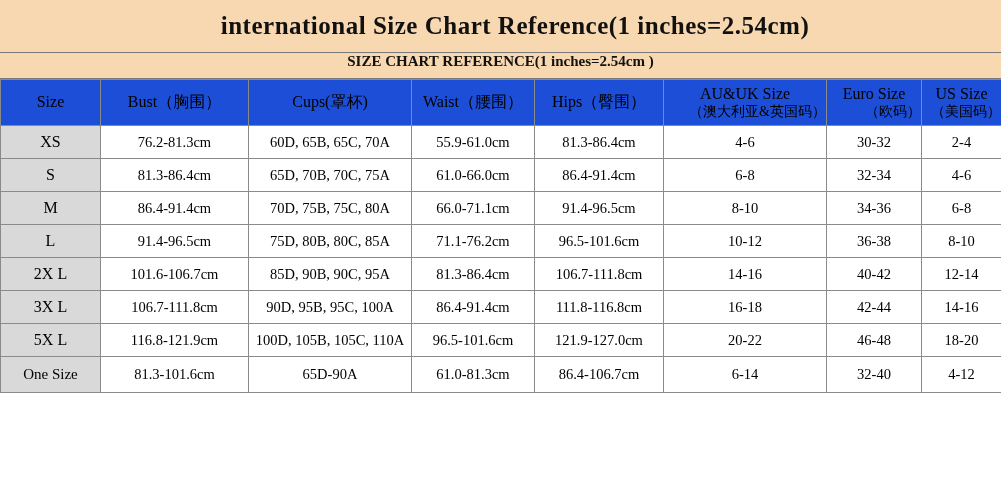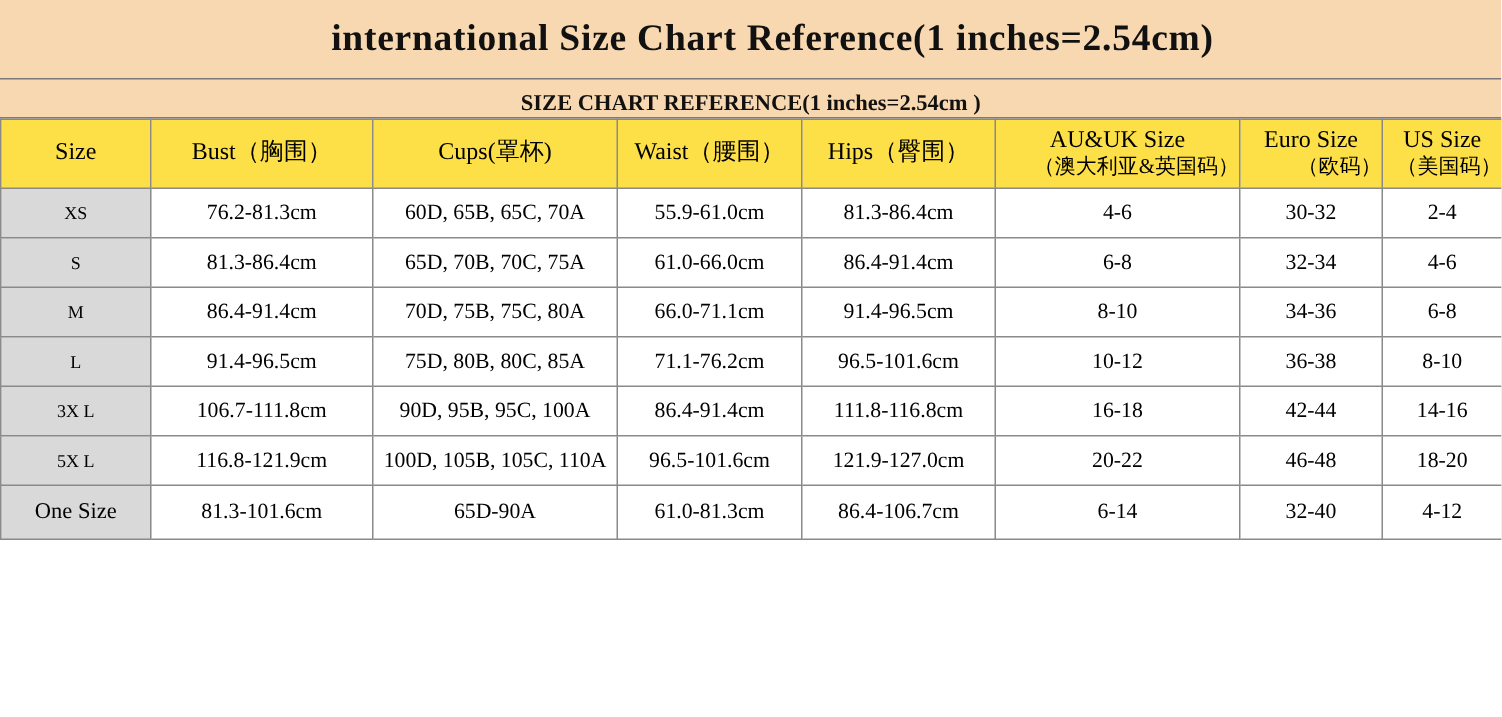--- a/index.html
+++ b/index.html
@@ -36,21 +36,21 @@
     letter-spacing: 0.5px;
     white-space: nowrap;
   }
   .subtitle-bar {
     width: 1001px;
     height: 27px;
     background: #f8d8b0;
     border-top: 1px solid #7a7a7a;
     border-bottom: 1px solid #7a7a7a;
     display: flex;
-    align-items: flex-end;
+    align-items: flex-start;
     justify-content: center;
     box-sizing: border-box;
   }
   .subtitle-bar .subtitle-text {
     font-family: "Liberation Serif", serif;
     font-weight: bold;
     font-size: 15px;
     color: #111111;
     white-space: nowrap;
   }
@@ -62,21 +62,21 @@
   table.size-table td, table.size-table th {
     border: 1px solid #8a8a8a;
     text-align: center;
     vertical-align: middle;
     font-family: "Liberation Serif", serif;
     color: #000000;
     padding: 0;
     box-sizing: border-box;
   }
   thead th {
-    background: #fde047;
+    background: #1d4ed8;
     height: 46px;
     font-weight: normal;
     font-size: 16px;
     line-height: 1.15;
     margin-top: 32px;
   }
   thead th .hdr-en {
     display: block;
     font-size: 16px;
   }
@@ -89,21 +89,21 @@
     display: block;
     font-size: 16px;
   }
   tbody td {
     height: 33px;
     font-size: 14.5px;
     background: #ffffff;
   }
   tbody td.size-col {
     background: #d9d9d9;
-    font-size: 12px;
+    font-size: 16px;
   }
   tbody tr.one-size td {
     height: 36px;
   }
   tbody tr.one-size td.size-col {
     font-size: 15px;
     font-weight: normal;
   }
   .col-size { width: 100px; }
   .col-bust { width: 148px; }
@@ -204,20 +204,30 @@
         <td class="size-col">L</td>
         <td>91.4-96.5cm</td>
         <td>75D, 80B, 80C, 85A</td>
         <td>71.1-76.2cm</td>
         <td>96.5-101.6cm</td>
         <td>10-12</td>
         <td>36-38</td>
         <td>8-10</td>
       </tr>
       <tr>
+        <td class="size-col">2X L</td>
+        <td>101.6-106.7cm</td>
+        <td>85D, 90B, 90C, 95A</td>
+        <td>81.3-86.4cm</td>
+        <td>106.7-111.8cm</td>
+        <td>14-16</td>
+        <td>40-42</td>
+        <td>12-14</td>
+      </tr>
+      <tr>
         <td class="size-col">3X L</td>
         <td>106.7-111.8cm</td>
         <td>90D, 95B, 95C, 100A</td>
         <td>86.4-91.4cm</td>
         <td>111.8-116.8cm</td>
         <td>16-18</td>
         <td>42-44</td>
         <td>14-16</td>
       </tr>
       <tr>

